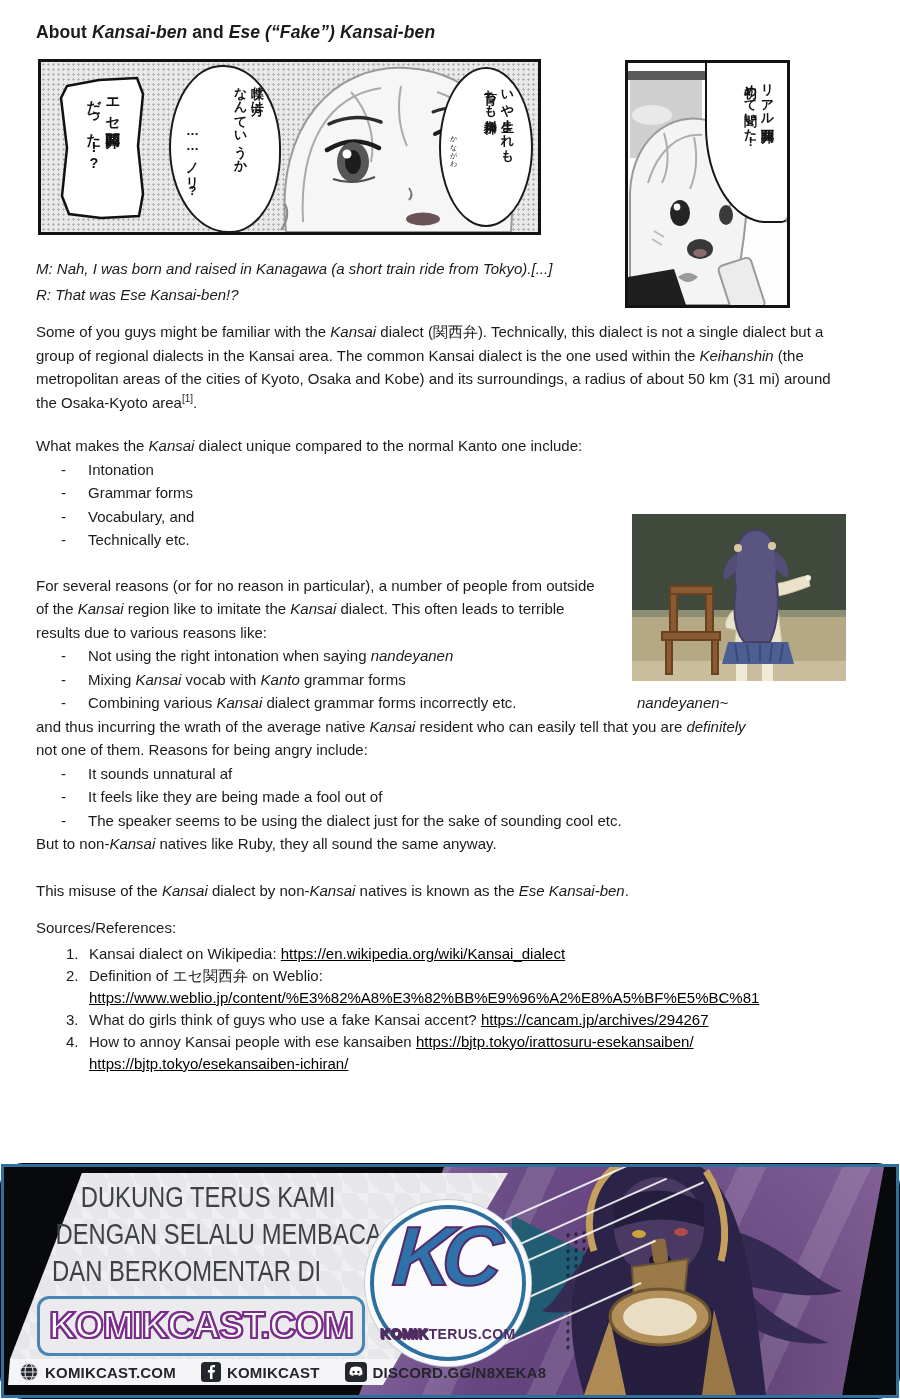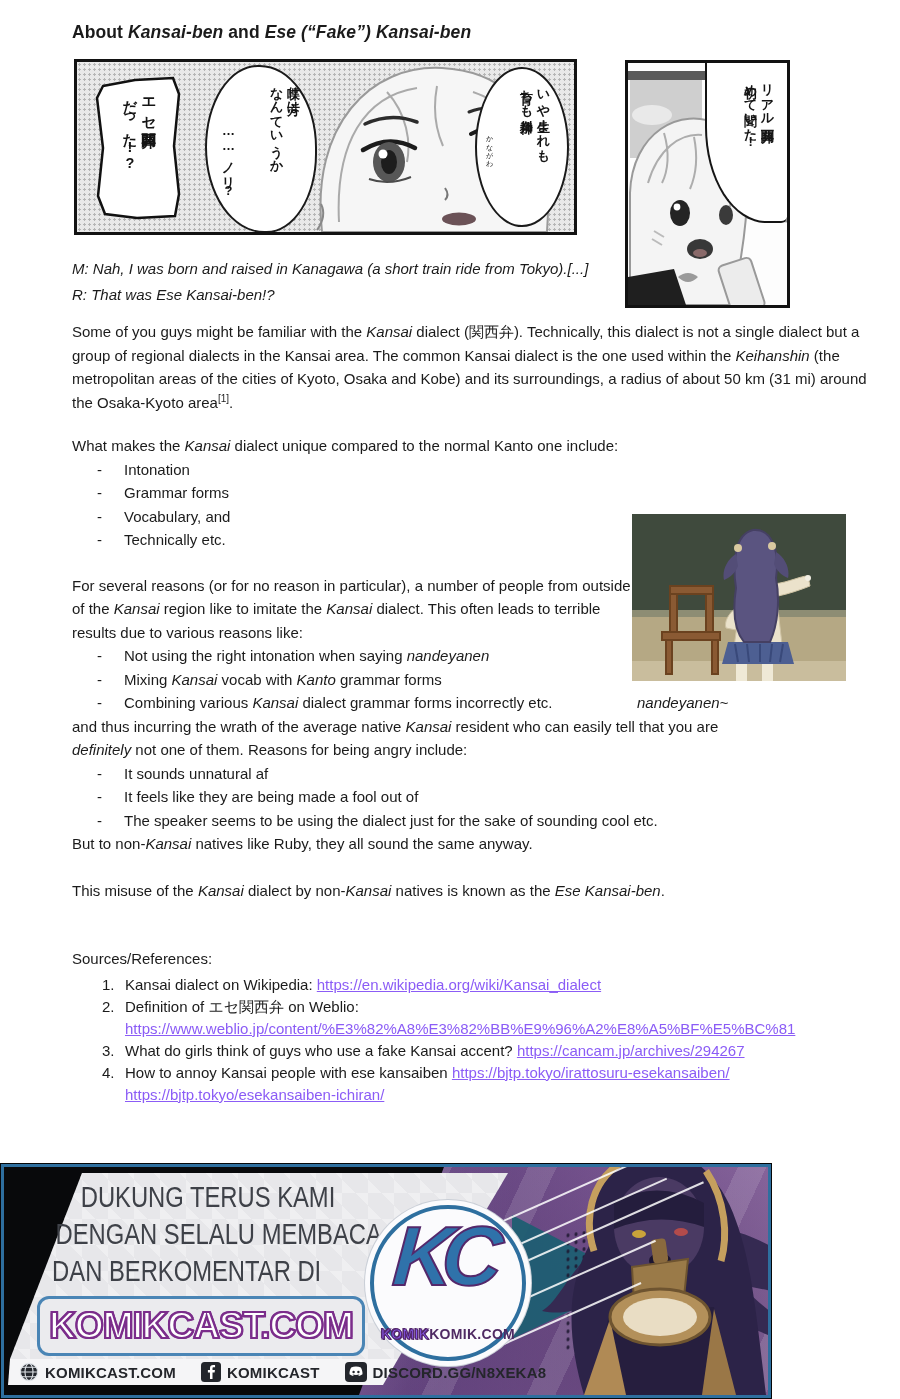--- a/index.html
+++ b/index.html
@@ -1,21 +1,21 @@
 <!DOCTYPE html>
 <html><head>
 <meta charset="utf-8">
 <style>
   html,body{margin:0;padding:0;}
   body{width:900px;height:1399px;background:#fff;overflow:hidden;position:relative;
        font-family:"Liberation Sans",sans-serif;color:#1b1b1b;}
-  .content{position:relative;width:804px;box-sizing:border-box;padding:22px 35px 0 72px;}
+  .content{position:relative;width:804px;box-sizing:border-box;padding:22px 35px 0 36px;}
   .it{font-style:italic}.bd{font-weight:bold}
   .sup{font-size:10px;vertical-align:6px;line-height:0}
-  .link{color:#8b5cf6;text-decoration:underline;cursor:pointer}
+  .link{color:#000000;text-decoration:underline;cursor:pointer}
   h1.title{margin:0;font-size:17.5px;line-height:20px;letter-spacing:.1px}
 
   
   .image-row{position:relative;height:176px;margin-top:17px}
   .panel{box-sizing:border-box;border:3px solid #121212;overflow:hidden;background:#fff}
   .panel-left{position:absolute;left:2px;top:0;width:503px;height:176px;
       background-color:#e9e9e9;
       background-image:radial-gradient(circle,#b5b5b5 1px,transparent 1.3px);
       background-size:5px 5px;}
   .panel-left svg,.panel-right svg{position:absolute;left:0;top:0}
@@ -40,29 +40,29 @@
   .caption{margin-top:21px;width:565px;font-style:italic;font-size:15px;line-height:25.6px}
   .cap-line{white-space:nowrap}
   .para{margin:0;font-size:15px;line-height:23.5px}
   .p1{margin-top:13px;width:812px}
   .p2{margin-top:20px}
   .p3{margin-top:22px;width:563px}
   .list{font-size:15px;line-height:23.5px}
   .li{display:flex;padding-left:25px}
   .li .dash{width:27px;flex:none}
   .mist{width:590px}
-  .sources{margin-top:45px}
+  .sources{margin-top:14px}
   .refs{margin-top:3px;font-size:15px;line-height:22px}
   .ref{display:flex;padding-left:30px}
   .ref .num{width:14px;flex:none;margin-right:9px}
   .chalk{position:absolute;left:632px;top:514px;width:214px;height:167px;overflow:hidden}
   .fig-caption{position:absolute;left:637px;top:694px;font-style:italic;font-size:15px}
 
   
-  .footer{position:absolute;left:0;top:1163px;width:772px;height:236px;background:#060708;}
+  .footer{position:absolute;left:0;top:1163px;width:900px;height:236px;background:#060708;border-radius:23px;}
   .frame{position:absolute;inset:1px;border:3px solid #2e6f9f;pointer-events:none;z-index:30}
   .art{position:absolute;inset:4px;background:#08090b;overflow:hidden}
   .purple{position:absolute;inset:0;
      background:linear-gradient(100deg,#a981bd 0%,#8a62a4 30%,#6d4b8a 55%,#8f68a8 78%,#9f7ab3 100%);
      clip-path:polygon(440px 0px,880px 0px,838px 228px,355px 228px);}
   .streaks{position:absolute;inset:0;
      background:repeating-linear-gradient(115deg,rgba(255,255,255,.12) 0 26px,rgba(255,255,255,0) 26px 95px),
                 radial-gradient(circle at 20% 0%,rgba(255,255,255,.25),transparent 55%),
                 radial-gradient(circle at 85% 90%,rgba(40,20,60,.45),transparent 60%);}
   .tri{position:absolute;left:508px;top:48px;width:124px;height:124px;background:#1f5e72;
@@ -86,21 +86,21 @@
   .sitetext{font-size:37px;font-weight:bold;letter-spacing:-1px;color:#fff;
      -webkit-text-stroke:2.2px #7b2d8b;
      text-shadow:1px 1px 0 #7b2d8b,-1px -1px 0 #7b2d8b,1px -1px 0 #7b2d8b,-1px 1px 0 #7b2d8b}
   .kc-circle{position:absolute;left:361px;top:33px;width:166px;height:166px;border-radius:50%;
      background:#fbfbfd;box-shadow:0 0 0 1px #c9ced6;z-index:5}
   .kc-circle::before{content:'';position:absolute;inset:5px;border:4px solid #2e6f9f;border-radius:50%}
   .kc{position:absolute;top:14px;left:0;right:0;text-align:center;font-size:84px;font-weight:bold;
      font-style:italic;line-height:1;color:#2f72aa;letter-spacing:-12px;padding-right:12px;
      -webkit-text-stroke:2px #54286b;transform:skewX(-4deg)}
   .kcsite{position:absolute;bottom:24px;width:100%;text-align:center;font-size:14px;font-weight:bold;letter-spacing:.3px}
-  .ka{color:#8b5cf6;-webkit-text-stroke:1px #54286b;text-shadow:1px 1px 0 #54286b,-1px -1px 0 #54286b}
+  .ka{color:#404040;-webkit-text-stroke:1px #54286b;text-shadow:1px 1px 0 #54286b,-1px -1px 0 #54286b}
   .kb{color:#4f2a63}
   .social{position:absolute;left:15px;top:192px;height:26px;display:flex;align-items:center;gap:25px;z-index:6}
   .soc{display:flex;align-items:center;gap:6px;font-size:15px;font-weight:bold;color:#24262b;letter-spacing:.2px}
 </style>
 </head>
 <body>
 
 <div class="content">
 
   <h1 class="title"><span class="bd">About </span><span class="it bd">Kansai-ben</span><span class="bd"> and </span><span class="it bd">Ese (“Fake”) Kansai-ben</span></h1>
@@ -328,21 +328,21 @@
     <div class="ftext">
       <div class="fl l1">DUKUNG TERUS KAMI</div>
       <div class="fl l2">DENGAN SELALU MEMBACA</div>
       <div class="fl l3">DAN BERKOMENTAR DI</div>
     </div>
     <div class="sitebox">
       <span class="sitetext">KOMIKCAST.COM</span>
     </div>
     <div class="kc-circle">
       <div class="kc">KC</div>
-      <div class="kcsite"><span class="ka">KOMIK</span><span class="kb">KOMIK.COM</span></div>
+      <div class="kcsite"><span class="ka">KOMIK</span><span class="kb">TERUS.COM</span></div>
     </div>
     <div class="social">
       <span class="soc">
         <svg width="20" height="20" viewBox="0 0 20 20">
           <circle cx="10" cy="10" r="8.6" fill="#23262c"></circle>
           <g stroke="#dfe3e8" stroke-width="1.1" fill="none">
             <circle cx="10" cy="10" r="8.6"></circle>
             <ellipse cx="10" cy="10" rx="4" ry="8.6"></ellipse>
             <path d="M1.4,10 H18.6 M2.9,5.2 H17.1 M2.9,14.8 H17.1"></path>
           </g>

